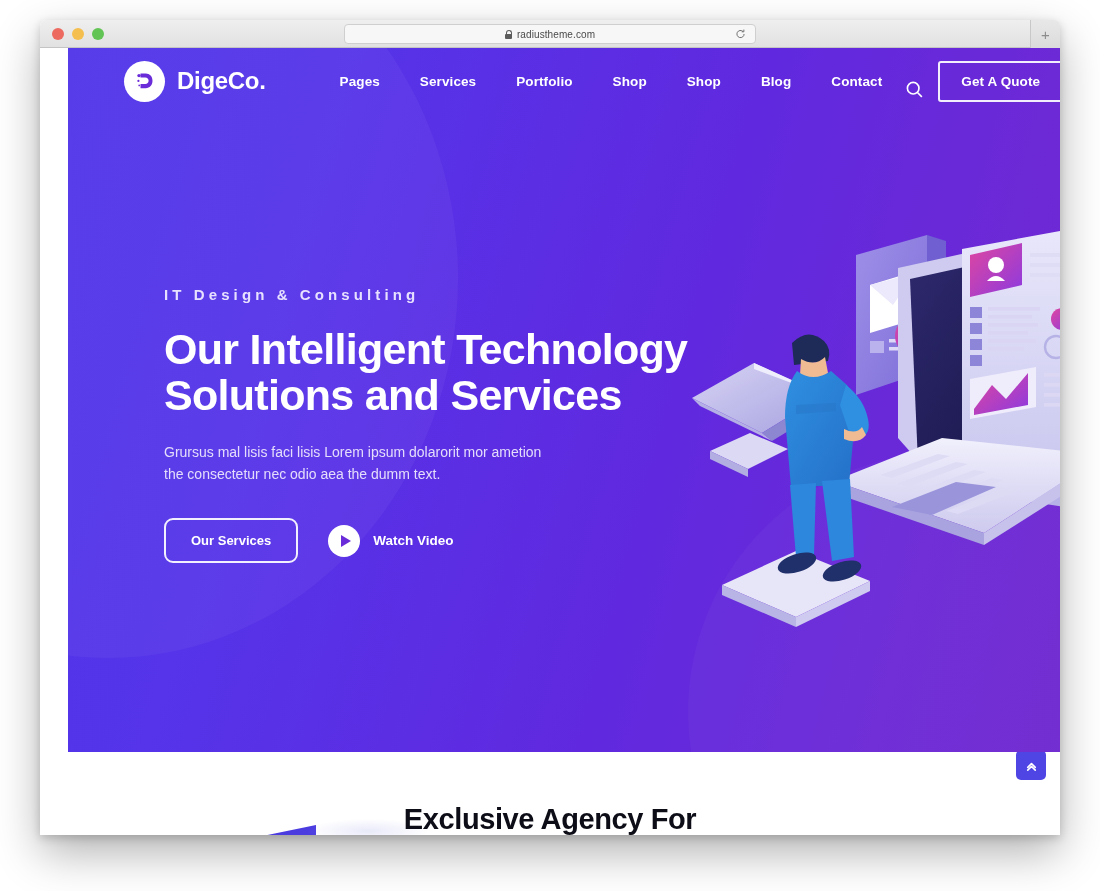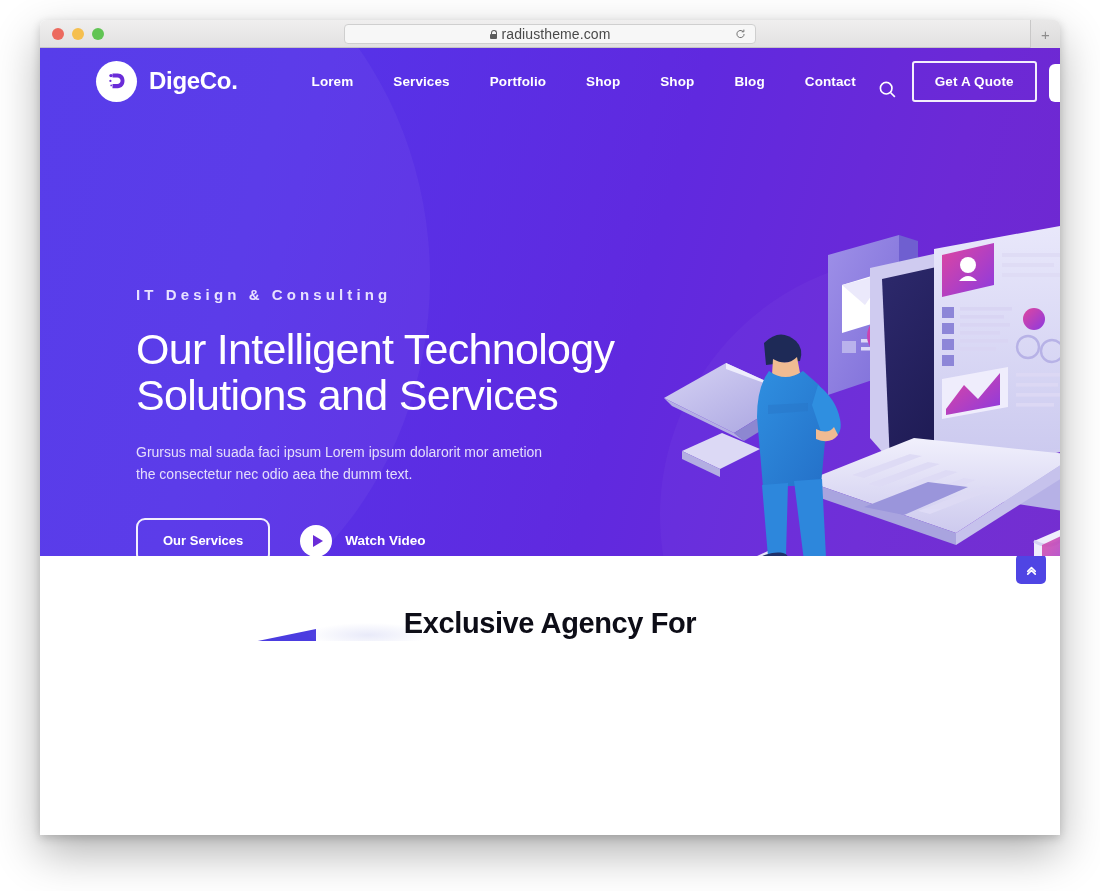--- a/index.html
+++ b/index.html
@@ -39,21 +39,21 @@
     left:50%; transform:translateX(-50%);
     top:4px;
     width:412px; height:20px;
     background:#f7f7f7;
     border:1px solid #cfcfcf;
     border-radius:4px;
     display:flex; align-items:center; justify-content:center;
     gap:5px;
   }
   .url-text {
-    font-size:14px; color:#4a4a4a;
+    font-size:10px; color:#4a4a4a;
     letter-spacing:0.1px;
   }
   .lock-ico { width:7px; height:9px; position:relative; display:inline-block; }
   .lock-ico:before{
     content:""; position:absolute; left:0; bottom:0;
     width:7px; height:5px; background:#5c5c5c; border-radius:1px;
   }
   .lock-ico:after{
     content:""; position:absolute; left:1.6px; top:0;
     width:3.8px; height:4px;
@@ -72,23 +72,24 @@
     display:flex; align-items:center; justify-content:center;
     color:#8d8c8c; font-size:15px; line-height:1;
   }
 
   
   .viewport { position:relative; width:1020px; height:787px; background:#fff; overflow:hidden; }
 
   
   .hero{
     position:relative;
-    width:1020px; height:508px;
+    width:1020px; height:704px;
     background:linear-gradient(105deg,#5035ea 0%,#5534e9 22%,#6029df 58%,#6c29d6 82%,#7028cf 100%);
     overflow:hidden;
+    margin-left:28px;
   }
   .hero-blob{
     position:absolute;
     left:-310px; top:-150px;
     width:700px; height:760px;
     border-radius:50%;
     background:rgba(255,255,255,0.045);
   }
   .hero-blob2{
     position:absolute;
@@ -161,21 +162,21 @@
     z-index:8;
   }
   .eyebrow{
     color:#e7e1ff;
     font-size:15px; font-weight:700;
     letter-spacing:4.1px;
     margin-bottom:23px;
   }
   .headline{
     color:#fff;
-    font-size:43px; font-weight:400;
+    font-size:43px; font-weight:700;
     line-height:1.08;
     letter-spacing:-0.7px;
     margin-bottom:22px;
   }
   .subcopy{
     color:#e4ddfb;
     font-size:14px; line-height:1.58;
     margin-bottom:33px;
   }
   .cta-row{ display:flex; align-items:center; gap:30px; }
@@ -284,21 +285,21 @@
               <path d="M7.5 4.6h5.2c4.1 0 6.8 3.0 6.8 7.2s-2.7 7.4-6.8 7.4H7.5V15h4.8c2.0 0 3.3-1.3 3.3-3.2S14.3 8.6 12.3 8.6H7.5z" fill="#6a2cd8"></path>
               <circle cx="6.0" cy="6.6" r="1.7" fill="#6a2cd8"></circle>
               <circle cx="5.4" cy="11.9" r="1.1" fill="#6a2cd8"></circle>
               <circle cx="6.2" cy="16.4" r="0.85" fill="#6a2cd8"></circle>
             </svg>
           </div>
           <div class="brand-name">DigeCo.</div>
         </div>
 
         <div class="menu">
-          <a href="#">Lorem</a>
+          <a href="#">Pages</a>
           <a href="#">Services</a>
           <a href="#">Portfolio</a>
           <a href="#">Shop</a>
           <a href="#">Shop</a>
           <a href="#">Blog</a>
           <a href="#">Contact</a>
         </div>
 
         <div class="nav-right">
           <div class="search-btn">
@@ -314,21 +315,21 @@
         </div>
       </div>
 
       <div class="hero-copy">
         <div class="eyebrow">IT Design &amp; Consulting</div>
         <h1 class="headline">
           <span>Our Intelligent Technology</span><br>
           <span>Solutions and Services</span>
         </h1>
         <p class="subcopy">
-          <span>Grursus mal suada faci ipsum Lorem ipsum dolarorit mor ametion</span><br>
+          <span>Grursus mal lisis faci lisis Lorem ipsum dolarorit mor ametion</span><br>
           <span>the consectetur nec odio aea the dumm text.</span>
         </p>
         <div class="cta-row">
           <button class="btn-outline">Our Services</button>
           <div class="watch">
             <div class="play-circle">
               <div class="play-tri"></div>
             </div>
             <span class="watch-label">Watch Video</span>
           </div>

